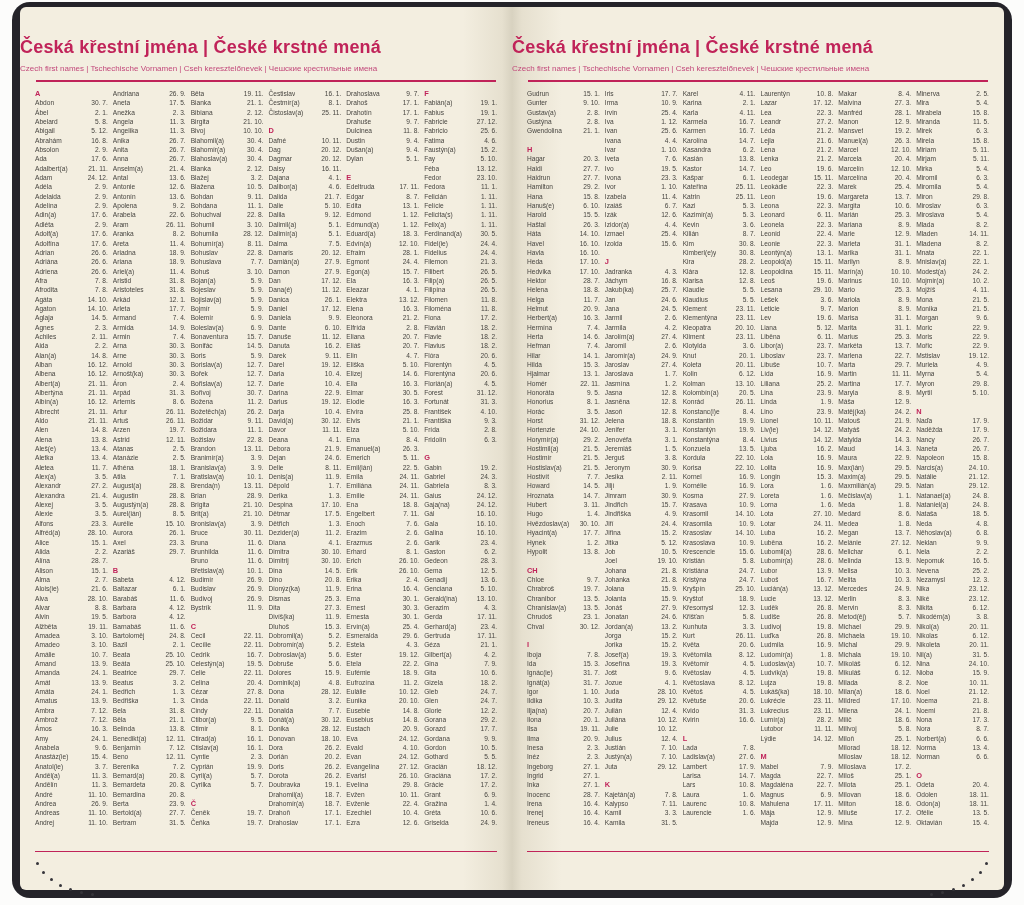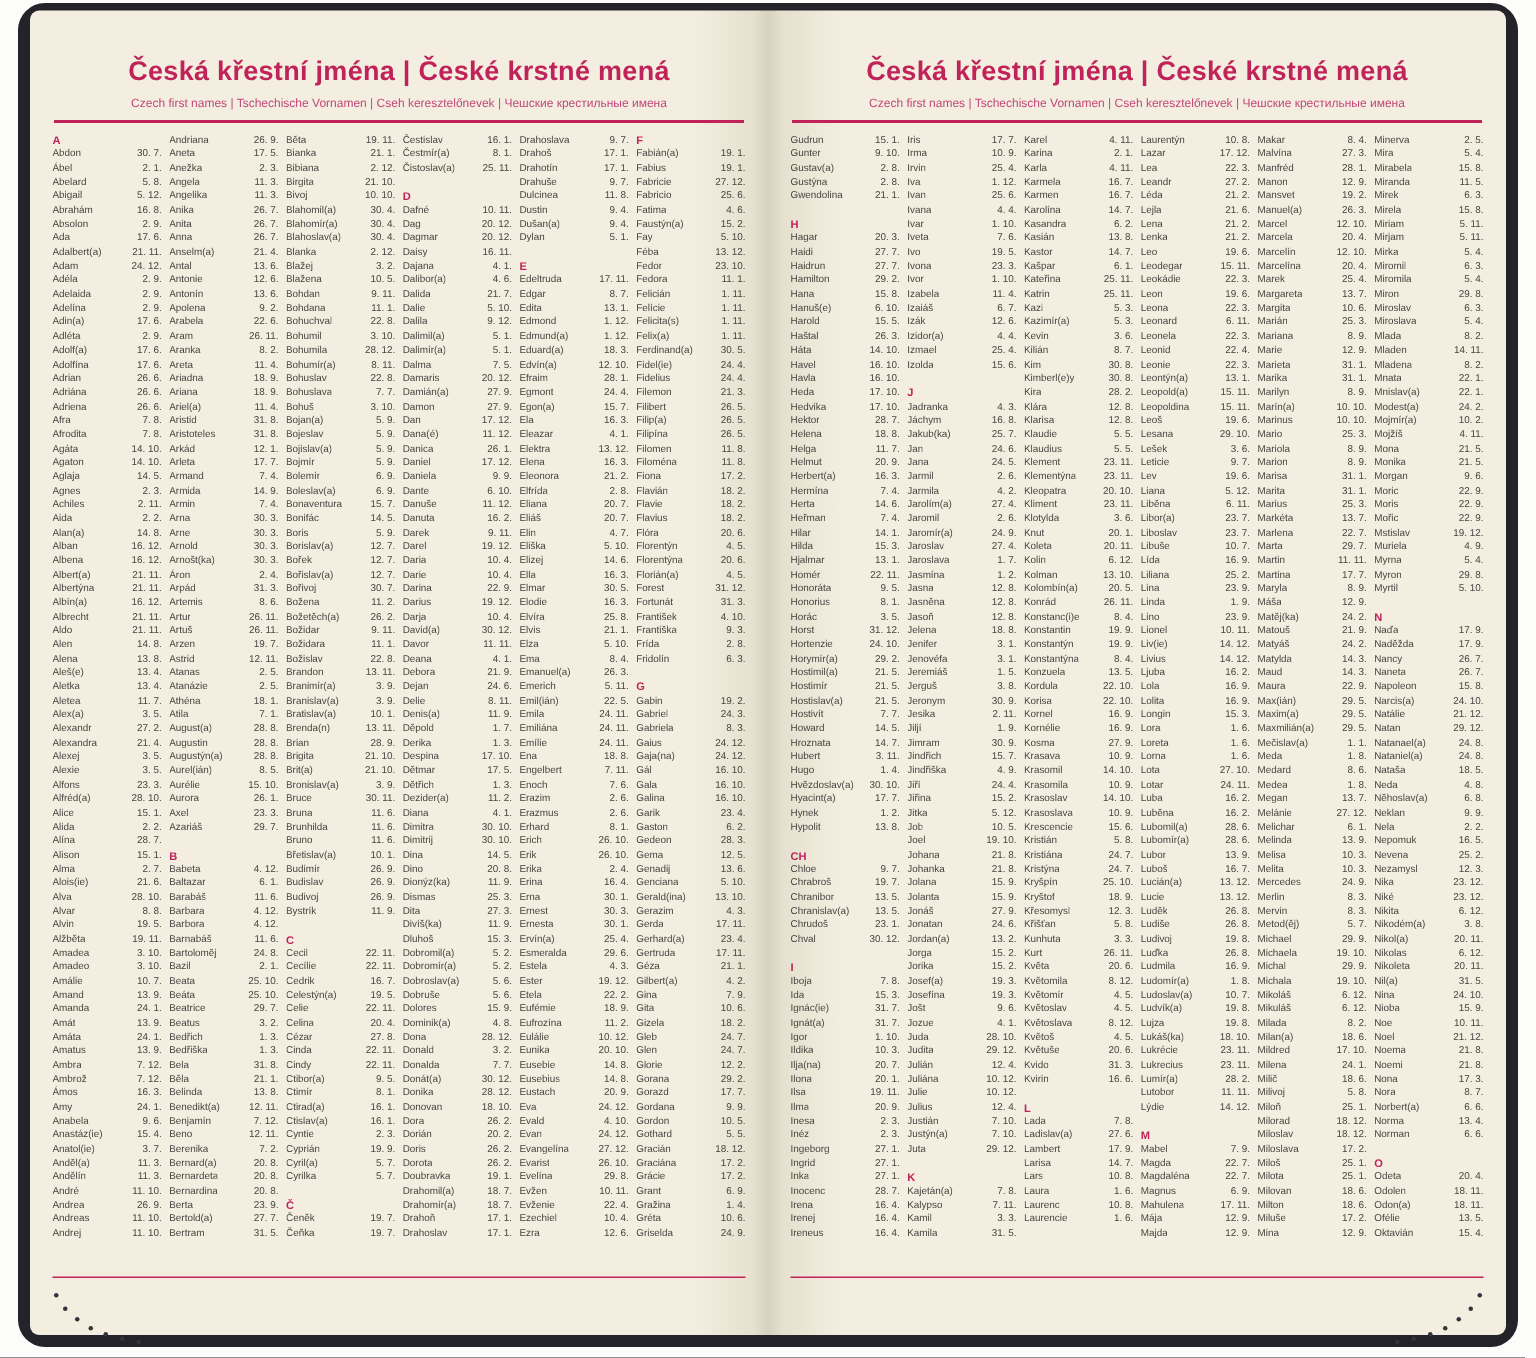--- a/index.html
+++ b/index.html
@@ -2,21 +2,21 @@
 <html><head>
 <meta charset="utf-8">
 <style>
   html,body{margin:0;padding:0}
   body{width:1024px;height:905px;background:#fcfcfb;font-family:"Liberation Sans",sans-serif;position:relative;overflow:hidden}
   .cover{position:absolute;left:12px;top:2px;right:12px;bottom:7px;background:#242329;border-radius:18px}
   .spread{position:absolute;left:20px;top:7px;right:20px;bottom:15px;display:flex}
   .page{flex:1;background:#f2edde;position:relative;overflow:hidden}
   .page.left{border-radius:6px 0 0 6px;background:linear-gradient(to right,#f3eee0 0%,#f3eee0 90%,#e6e0cf 98%,#d8d2c0 100%)}
   .page.right{border-radius:0 6px 6px 0;background:linear-gradient(to left,#f3eee0 0%,#f3eee0 90%,#e6e0cf 98%,#d8d2c0 100%)}
-  .page-header{text-align:center;padding-top:30px}
+  .page-header{padding-top:30px}
   .title{color:#c02359;font-weight:bold;font-size:18px;letter-spacing:.2px}
   .subtitle{color:#c2487a;font-size:8px;margin-top:6px}
   .rule{height:2px;background:#c02359;margin:7px 16px 0}
   .cols{display:flex;gap:5px;padding:7px 15px 0}
   .col{flex:1;min-width:0}
   .row{display:flex;justify-content:space-between;height:9.35px;line-height:9.4px;font-size:6.6px;color:#474540;white-space:nowrap}
   .row .n{overflow:hidden}
   .row .d{margin-left:2px;flex:none}
   .row.sec{color:#c02359;font-weight:bold;font-size:7.4px;display:block}
   .bottomrule{position:absolute;left:15px;right:15px;bottom:38px;height:1.5px;background:#c02359}

